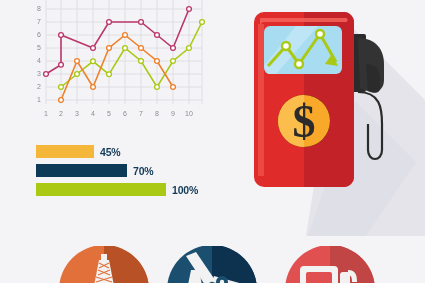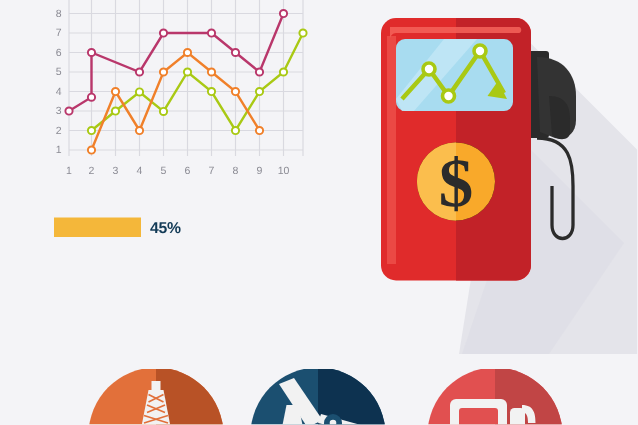--- a/index.html
+++ b/index.html
@@ -136,22 +136,30 @@
     </svg>
   </div>
 
   <div class="barchart">
 
     <div class="bar-row">
       <div class="bar" style="width:58px;background:#f4b73a;"></div>
       <div class="bar-label">45%</div>
     </div>
 
-
-
+    <div class="bar-row">
+      <div class="bar" style="width:91px;background:#0d3a57;"></div>
+      <div class="bar-label">70%</div>
+    </div>
+
+
+    <div class="bar-row">
+      <div class="bar" style="width:130px;background:#a9c914;"></div>
+      <div class="bar-label">100%</div>
+    </div>
 
   </div>
 
   <div class="pump">
     <svg class="pump-svg" width="179" height="232" viewBox="0 0 179 232">
 
       <path d="M95 12 L179 96 L179 232 L60 232 Z" fill="#e4e4ea"></path>
       <path d="M108 96 L170 158 L120 232 L62 232 Z" fill="#dedee6" opacity="0.75"></path>
 
       <path d="M112 88 C 134 88 136 104 136 120 L136 146 C136 158 122 158 122 146 L122 120" fill="none" stroke="#2b2b2b" stroke-width="2.2"></path>

